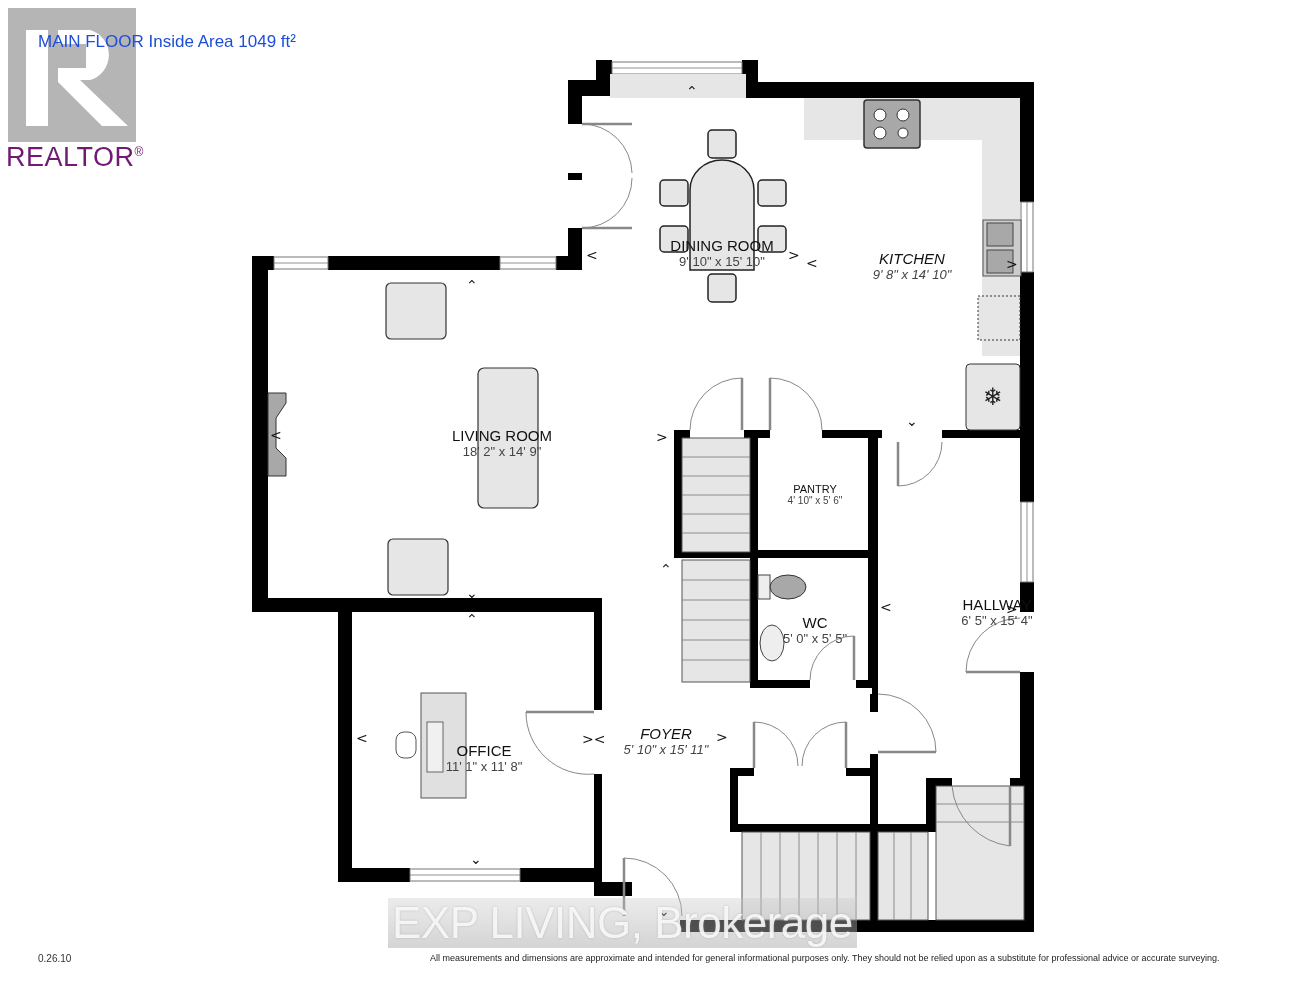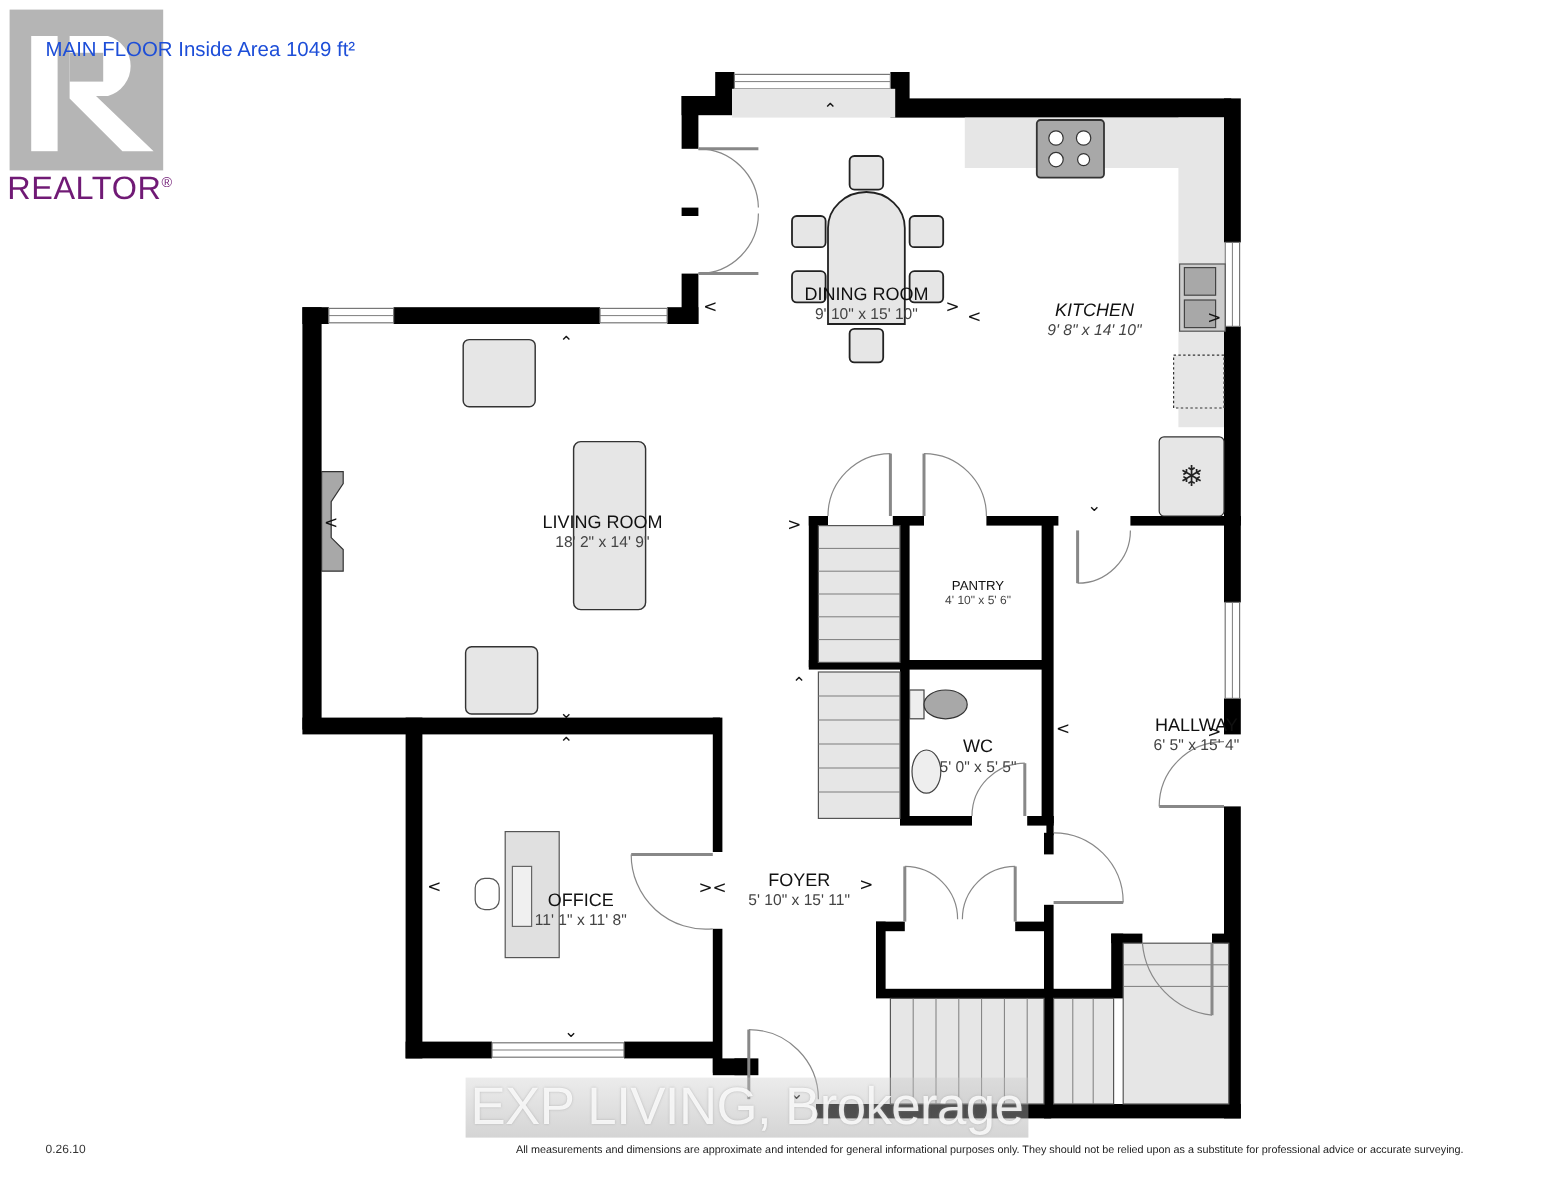--- a/index.html
+++ b/index.html
@@ -277,21 +277,21 @@
   <div class="room-dim">5' 0" x 5' 5"</div>
 </div>
 <div class="abs room-label" style="left:949px; top:597px;margin-left:48px;">
   <div class="room-name">HALLWAY</div>
   <div class="room-dim">6' 5" x 15' 4"</div>
 </div>
 <div class="abs room-label" style="left:484px; top:743px;">
   <div class="room-name">OFFICE</div>
   <div class="room-dim">11' 1" x 11' 8"</div>
 </div>
-<div class="abs room-label" style="left:666px; top:726px;">
+<div class="abs room-label" style="left:666px; top:726px;font-style:italic;">
   <div class="room-name">FOYER</div>
   <div class="room-dim">5' 10" x 15' 11"</div>
 </div>
 
 <div class="abs watermark">EXP LIVING, Brokerage</div>
 
 <div class="abs version">0.26.10</div>
 <div class="abs disclaimer">All measurements and dimensions are approximate and intended for general informational purposes only. They should not be relied upon as a substitute for professional advice or accurate surveying.</div>
 
 </body></html>

